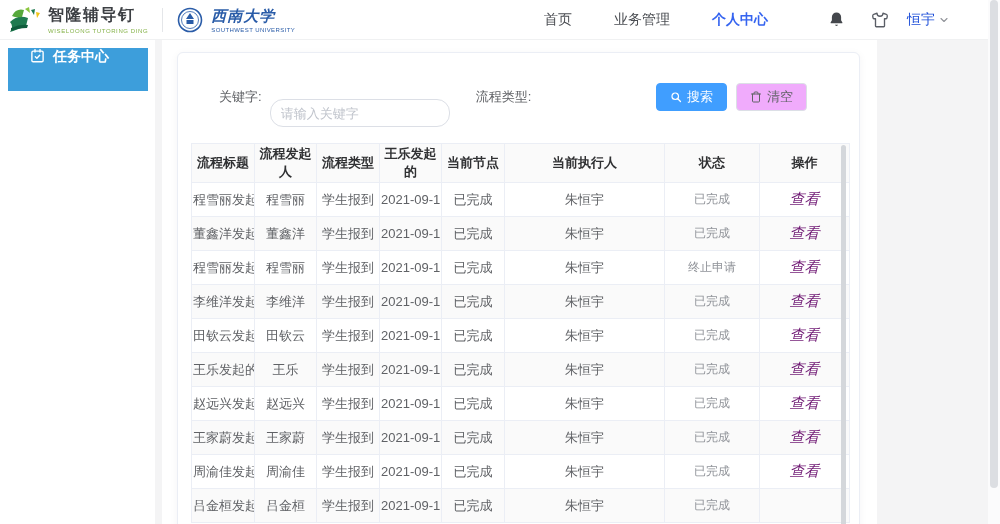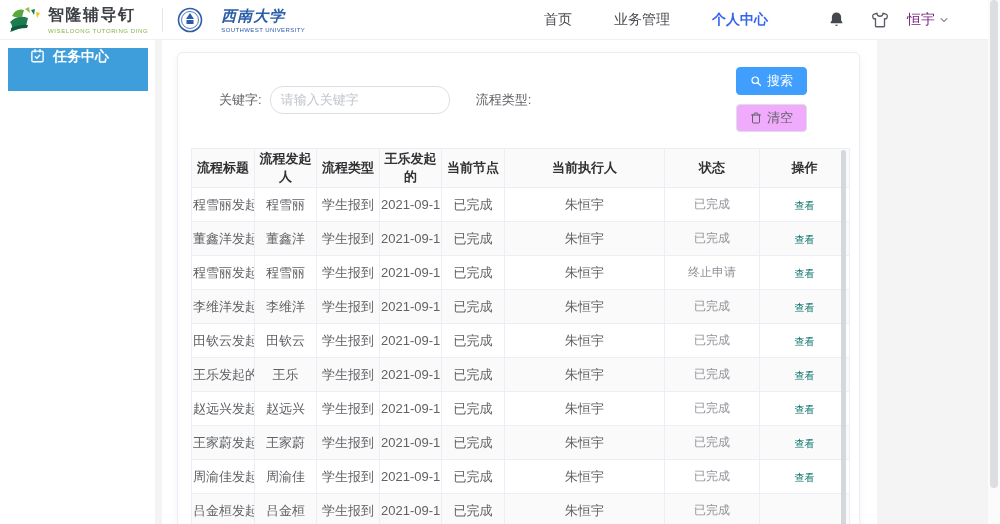--- a/index.html
+++ b/index.html
@@ -12,33 +12,33 @@
   .header {
     position:absolute; top:0; left:0; width:1000px; height:40px; background:#fff;
     display:flex; align-items:center; justify-content:space-between;
     border-bottom:1px solid #f0f1f2; z-index:5;
   }
   .brand-area { display:flex; align-items:center; padding-left:8px; }
   .brand { display:flex; align-items:center; gap:6px; cursor:pointer; }
   .brand-text .name { font-size:16px; font-weight:bold; color:#3c3f43; letter-spacing:1.5px; }
   .brand-text .sub { font-size:6px; color:#86b34a; letter-spacing:.6px; margin-top:2px; }
   .vdiv { width:1px; height:24px; background:#e4e6e9; margin:0 14px; }
-  .partner { display:flex; align-items:center; gap:18px; }
+  .partner { display:flex; align-items:center; gap:8px; }
   .partner-text .name {
     font-family:"Liberation Serif", serif; font-style:italic; font-weight:bold;
     font-size:15px; color:#2a5ca8; letter-spacing:1px;
   }
   .partner-text .sub { font-size:6px; color:#2a5ca8; letter-spacing:.4px; margin-top:1px; text-align:center; }
   .nav { display:flex; align-items:center; margin-right:50px; }
   .nav a { font-size:14px; color:#4a4d52; margin-left:42px; text-decoration:none; cursor:pointer; }
   .nav a.active { color:#3564f0; font-weight:bold; }
   .icon-btn { margin-left:26px; display:inline-flex; align-items:center; cursor:pointer; }
   .icon-btn.first { margin-left:60px; }
   .user { display:inline-flex; align-items:center; margin-left:18px; cursor:pointer;
-          font-size:14px; color:#701a75; gap:3px; }
+          font-size:14px; color:#1d4ed8; gap:3px; }
   
   .sidebar { position:absolute; left:0; top:40px; width:155px; height:484px; background:#fff; }
   .side-item {
     margin:8px 7px 0 8px; height:43px; background:#3d9edb; color:#fff;
     display:flex; align-items:flex-start; padding-left:22px; gap:8px;
     font-size:14px; font-weight:bold; cursor:pointer;
   }
   
   .content { position:absolute; left:162px; top:40px; width:715px; height:484px; background:#fff; overflow:hidden; }
   .tabs { display:inline-flex; margin:20px 0 0 15px; background:#f3f4f6; border-radius:4px; }
@@ -51,49 +51,50 @@
   }
   
   .filters { display:flex; align-items:center; font-size:13px; color:#606266; }
   .filters .lbl { margin-right:8px; }
   .lbl.kw { margin-left:28px; }
   .lbl.tp { margin-left:26px; }
   .text-input {
     width:180px; height:28px; border:1px solid #dcdfe6; border-radius:13px;
     padding:0 10px; font-size:13px; color:#606266; outline:none;
     font-family:"Liberation Sans", sans-serif;
+    margin-top:32px;
   }
   .text-input::placeholder { color:#c0c4cc; }
   .select {
     width:146px; height:28px; border:1px solid #dcdfe6; border-radius:4px;
     display:flex; align-items:center; justify-content:space-between;
     padding:0 8px 0 10px; color:#c0c4cc; font-size:13px; cursor:pointer; background:#fff;
   }
-  .btns { margin-left:auto; margin-right:40px; display:flex; gap:9px;flex-direction:column; }
+  .btns { margin-left:auto; margin-right:40px; display:flex; gap:9px; }
   .btn {
     height:28px; border-radius:4px; font-size:13px; display:inline-flex;
     align-items:center; gap:5px; padding:0 13px; cursor:pointer;
     font-family:"Liberation Sans", sans-serif;
   }
   .btn.primary { background:#409eff; color:#fff; border:1px solid #409eff; }
   .btn.plain { background:#f0abfc; color:#606266; border:1px solid #dcdfe6; }
   
   .table-wrap { position:relative; margin-top:16px; }
   table { width:658px; border-collapse:collapse; table-layout:fixed; }
   th {
     background:#fafafa; color:#303133; font-weight:bold; font-size:13px;
     height:35px; border:1px solid #ebeef5; text-align:center;
   }
   td {
     height:34px; color:#606266; font-size:13px; text-align:center;
     border:1px solid #ebeef5; overflow:hidden; white-space:nowrap; background:#fff;
   }
   tbody tr:nth-child(even) td { background:#fafafa; }
   td.status { color:#909399; font-size:12px; }
-  .view-link { color:#0f766e; cursor:pointer; font-size:10px; text-decoration:none; }
+  .view-link { color:#701a75; cursor:pointer; font-size:15px; text-decoration:none;font-style:italic; }
   .inner-scrollbar {
     position:absolute; top:2px; right:1px; width:5px; height:420px;
     background:#d4d7db; border-radius:3px;
   }
   
   .pagebar { position:absolute; right:0; top:0; width:12px; height:524px; background:#fbfbfc; z-index:20; }
   .pagebar .thumb { position:absolute; top:0; left:2px; width:8px; height:488px; background:#dcdee2; border-radius:4px; }
   svg { display:block; }
 </style>
 </head>

